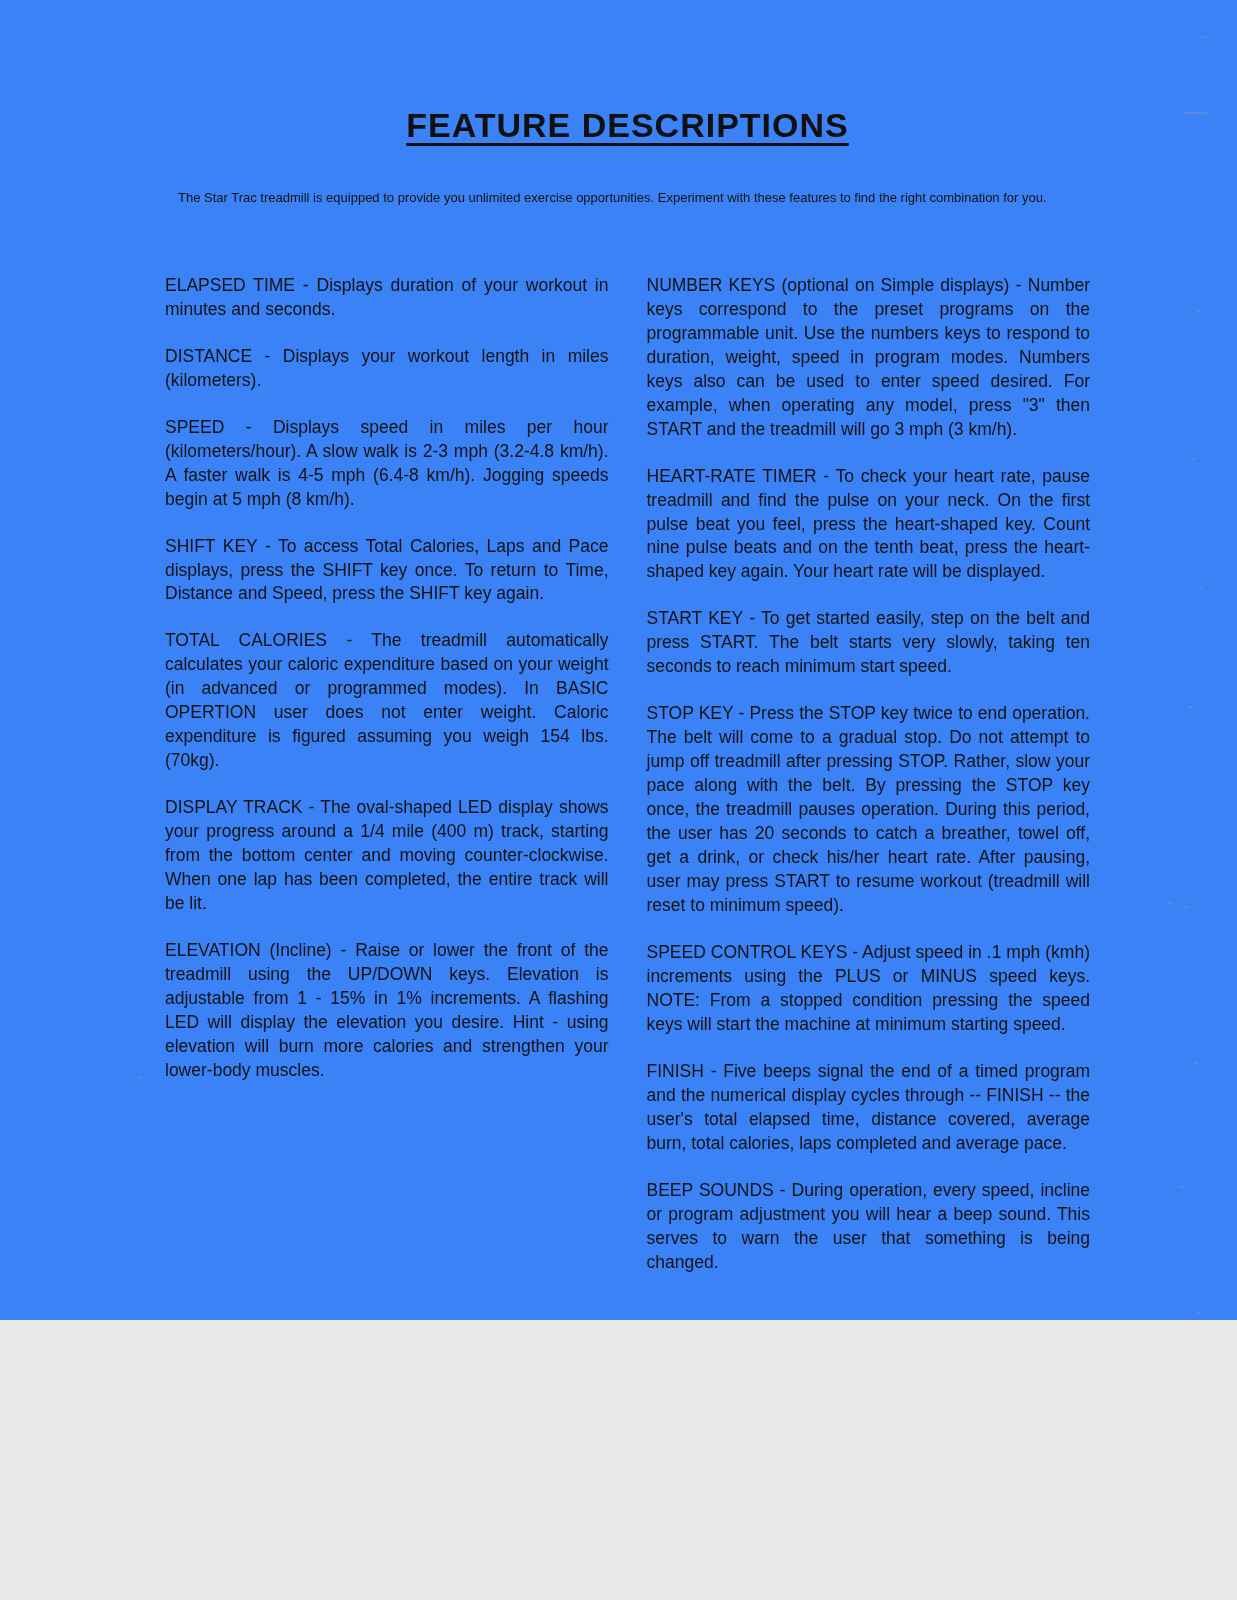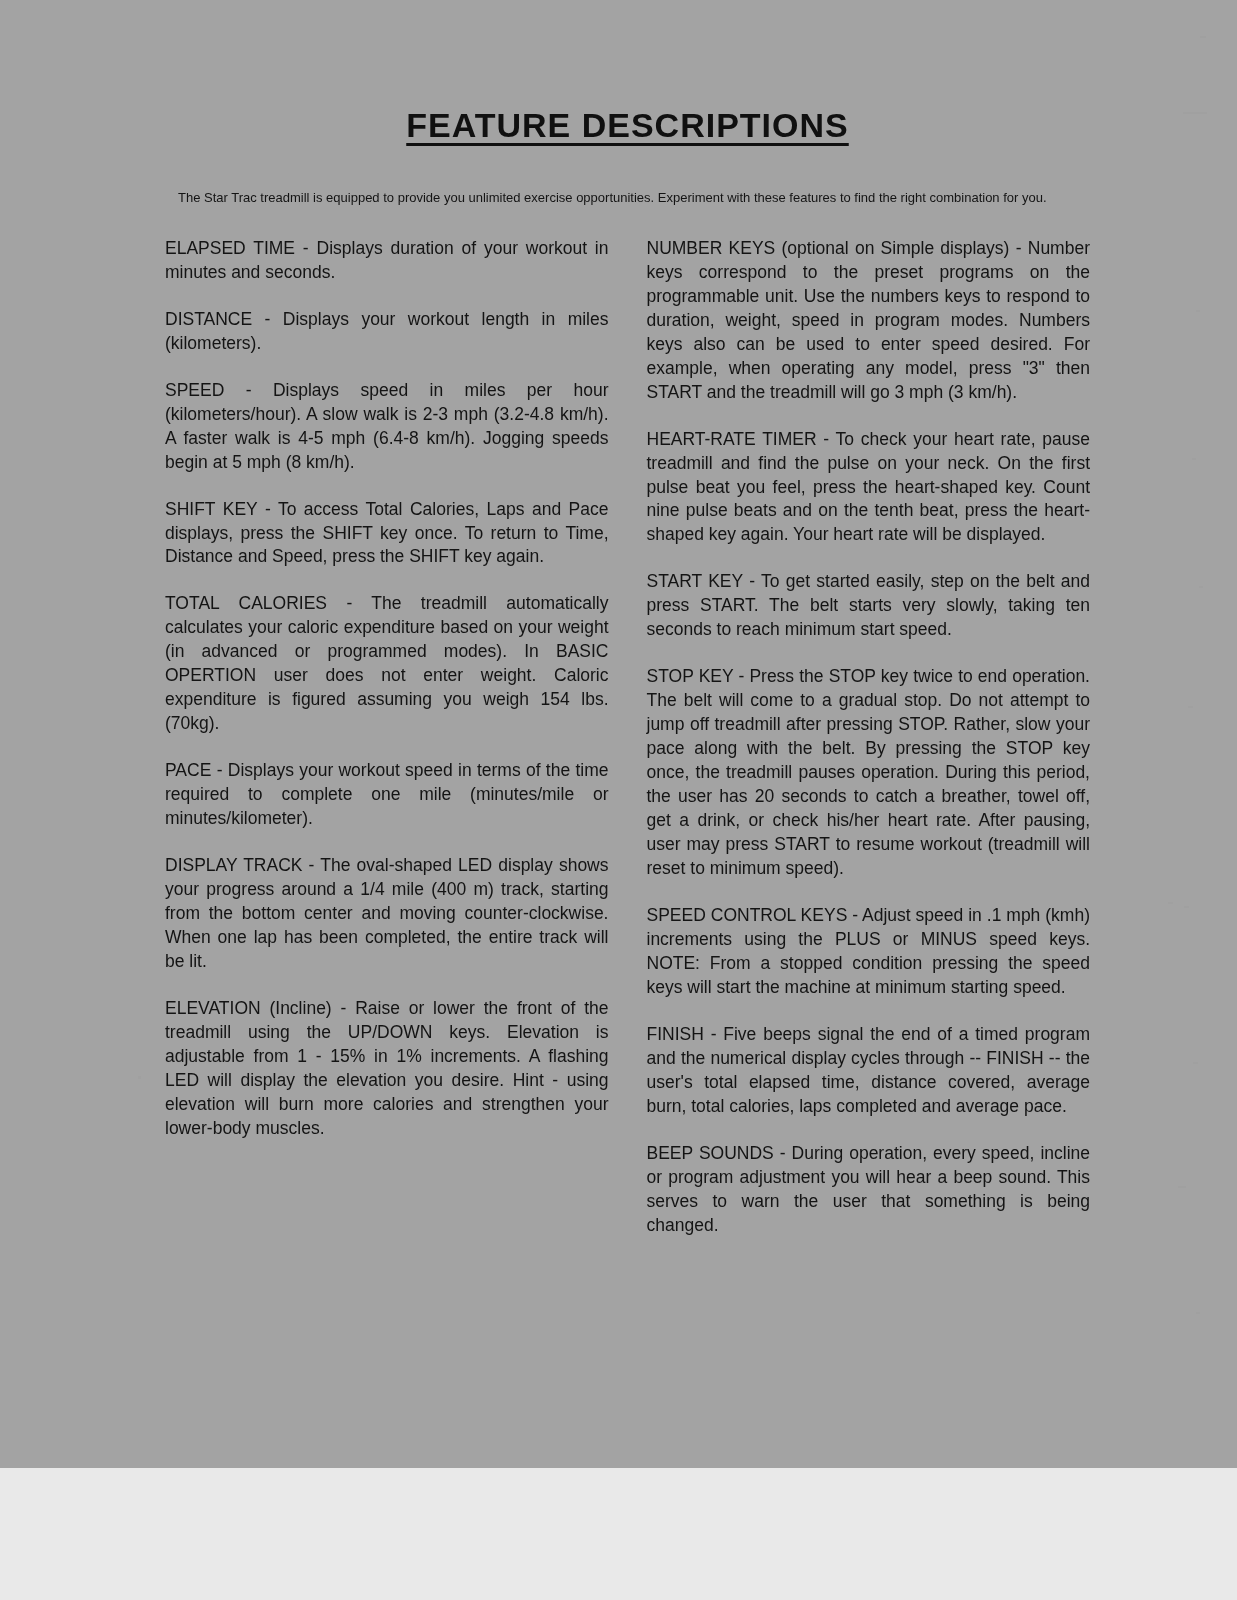--- a/index.html
+++ b/index.html
@@ -3,23 +3,23 @@
 <meta charset="utf-8">
 <style>
   html, body {
     margin: 0;
     padding: 0;
     background: #e9e9e9;
   }
   .page {
     position: relative;
     width: 1237px;
-    height: 1468px;
+    height: 1320px;
     margin: 0 auto;
-    background: #a3a3a3;
+    background: #3b82f6;
     color: #141414;
     font-family: "Liberation Sans", sans-serif;
     overflow: hidden;
     box-sizing: border-box;
     padding: 106px 147px 0 165px;
   }
   .title {
     text-align: center;
     font-size: 34px;
     font-weight: bold;
@@ -39,20 +39,21 @@
     max-width: 925px;
   }
   .columns {
     display: flex;
     gap: 38px;
     align-items: flex-start;
   }
   .col {
     flex: 1 1 0;
     min-width: 0;
+    margin-top: 37px;
   }
   .col p {
     font-size: 17.5px;
     line-height: 1.37;
     margin: 0 0 23px 0;
     text-align: justify;
   }
   .page-number {
     position: absolute;
     left: 0;
@@ -93,21 +94,20 @@
   <p class="intro">The Star Trac treadmill is equipped to provide you unlimited exercise opportunities. Experiment with these features to find the right combination for you.</p>
 
   <div class="columns">
 
     <div class="col">
       <p>ELAPSED TIME - Displays duration of your workout in minutes and seconds.</p>
       <p>DISTANCE - Displays your workout length in miles (kilometers).</p>
       <p>SPEED - Displays speed in miles per hour (kilometers/hour). A slow walk is 2-3 mph (3.2-4.8 km/h). A faster walk is 4-5 mph (6.4-8 km/h). Jogging speeds begin at 5 mph (8 km/h).</p>
       <p>SHIFT KEY - To access Total Calories, Laps and Pace displays, press the SHIFT key once. To return to Time, Distance and Speed, press the SHIFT key again.</p>
       <p>TOTAL CALORIES - The treadmill automatically calculates your caloric expenditure based on your weight (in advanced or programmed modes). In BASIC OPERTION user does not enter weight. Caloric expenditure is figured assuming you weigh 154 lbs. (70kg).</p>
-      <p>PACE - Displays your workout speed in terms of the time required to complete one mile (minutes/mile or minutes/kilometer).</p>
       <p>DISPLAY TRACK - The oval-shaped LED display shows your progress around a 1/4 mile (400 m) track, starting from the bottom center and moving counter-clockwise. When one lap has been completed, the entire track will be lit.</p>
       <p>ELEVATION (Incline) - Raise or lower the front of the treadmill using the UP/DOWN keys. Elevation is adjustable from 1 - 15% in 1% increments. A flashing LED will display the elevation you desire. Hint - using elevation will burn more calories and strengthen your lower-body muscles.</p>
     </div>
 
     <div class="col">
       <p>NUMBER KEYS (optional on Simple displays) - Number keys correspond to the preset programs on the programmable unit. Use the numbers keys to respond to duration, weight, speed in program modes. Numbers keys also can be used to enter speed desired. For example, when operating any model, press "3" then START and the treadmill will go 3 mph (3 km/h).</p>
       <p>HEART-RATE TIMER - To check your heart rate, pause treadmill and find the pulse on your neck. On the first pulse beat you feel, press the heart-shaped key. Count nine pulse beats and on the tenth beat, press the heart-shaped key again. Your heart rate will be displayed.</p>
       <p>START KEY - To get started easily, step on the belt and press START. The belt starts very slowly, taking ten seconds to reach minimum start speed.</p>
       <p>STOP KEY - Press the STOP key twice to end operation. The belt will come to a gradual stop. Do not attempt to jump off treadmill after pressing STOP. Rather, slow your pace along with the belt. By pressing the STOP key once, the treadmill pauses operation. During this period, the user has 20 seconds to catch a breather, towel off, get a drink, or check his/her heart rate. After pausing, user may press START to resume workout (treadmill will reset to minimum speed).</p>
       <p>SPEED CONTROL KEYS - Adjust speed in .1 mph (kmh) increments using the PLUS or MINUS speed keys. NOTE: From a stopped condition pressing the speed keys will start the machine at minimum starting speed.</p>

